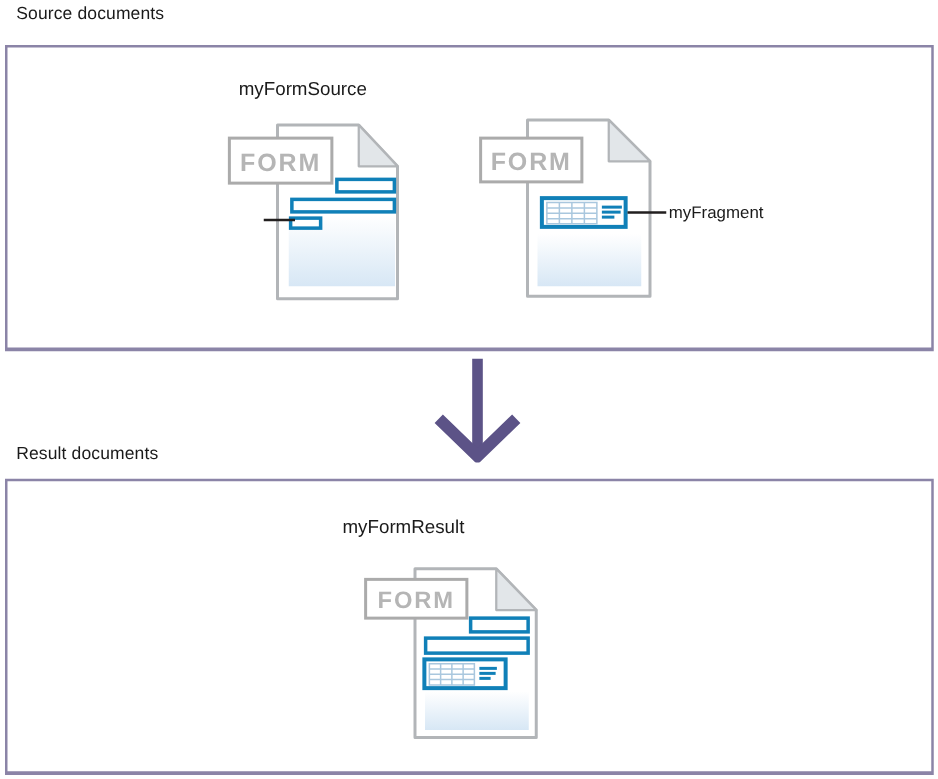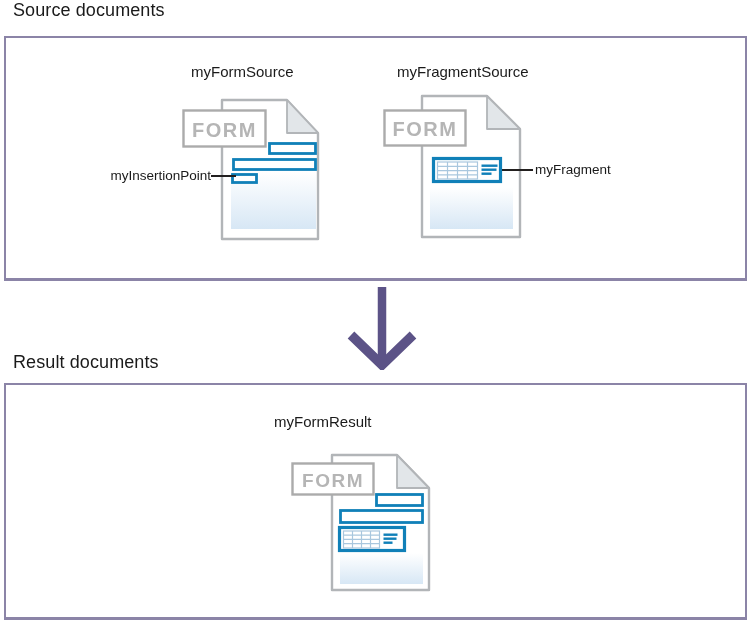--- a/index.html
+++ b/index.html
@@ -3,21 +3,21 @@
 <meta charset="utf-8">
 <style>
   html,body{margin:0;padding:0;background:#ffffff;}
   body{
     width:750px;height:623px;position:relative;overflow:hidden;
     font-family:"Liberation Sans","DejaVu Sans",sans-serif;
     color:var(--text-color,#1a1a1a);
   }
   .abs{position:absolute;}
   .section-label{
-    font-size:18px;line-height:15px;letter-spacing:.1px;
+    font-size:14px;line-height:15px;letter-spacing:.1px;
     color:var(--text-color,#1a1a1a);
   }
   .panel{
     position:absolute;left:4px;width:743px;background:#ffffff;
     border:2px solid var(--panel-border,#8b84a7);
     border-bottom-width:3px;
     box-sizing:border-box;
   }
   .doc-title{
     font-size:15px;line-height:16px;white-space:nowrap;
@@ -47,21 +47,20 @@
 </style>
 </head>
 <body>
 
 <div class="abs section-label" style="left:13px;top:3px;">Source documents</div>
 
 <div class="panel" style="top:36px;height:245px;">
 
   <div class="abs doc-title" style="left:185px;top:26px;">myFormSource</div>
 
-  <div class="abs doc-title" style="left:391px;top:26px;">myFragmentSource</div>
 
   <svg class="abs" style="left:174px;top:60px;" width="144" height="146" viewBox="0 0 144 146">
     <defs>
       <linearGradient id="g1" x1="0" y1="0" x2="0" y2="1">
         <stop offset="0" style="stop-color:#ffffff"></stop>
         <stop offset="1" style="stop-color:var(--doc-gradient,#d7e7f5)"></stop>
       </linearGradient>
     </defs>
     <path class="page-shape" d="M42 2 H107 L138 35 V141 H42 Z"></path>
     <rect x="51" y="74" width="85" height="57" fill="url(#g1)"></rect>
@@ -95,21 +94,20 @@
       <line x1="55.5" y1="76.6" x2="95.5" y2="76.6"></line>
       <line x1="55.5" y1="80.9" x2="95.5" y2="80.9"></line>
     </g>
     <g>
       <rect class="text-line" x="99.5" y="70.5" width="16" height="2.4"></rect>
       <rect class="text-line" x="99.5" y="74.5" width="15" height="2.4"></rect>
       <rect class="text-line" x="99.5" y="78.5" width="10" height="2.4"></rect>
     </g>
   </svg>
 
-  <div class="abs callout-label" style="left:78px;top:130px;width:127px;text-align:right;">myInsertionPoint</div>
   <div class="callout-line" style="left:205px;top:137px;width:25px;"></div>
 
   <div class="callout-line" style="left:496px;top:130.5px;width:31px;"></div>
   <div class="abs callout-label" style="left:529px;top:124px;">myFragment</div>
 </div>
 
 <svg class="abs" style="left:340px;top:284px;" width="85" height="86" viewBox="0 0 85 86">
   <line class="arrow-stroke" x1="42" y1="3" x2="42" y2="77" stroke-width="8.5"></line>
   <polyline class="arrow-stroke" points="11,51 42,81 73,51" stroke-width="9.5" stroke-linejoin="miter"></polyline>
 </svg>

